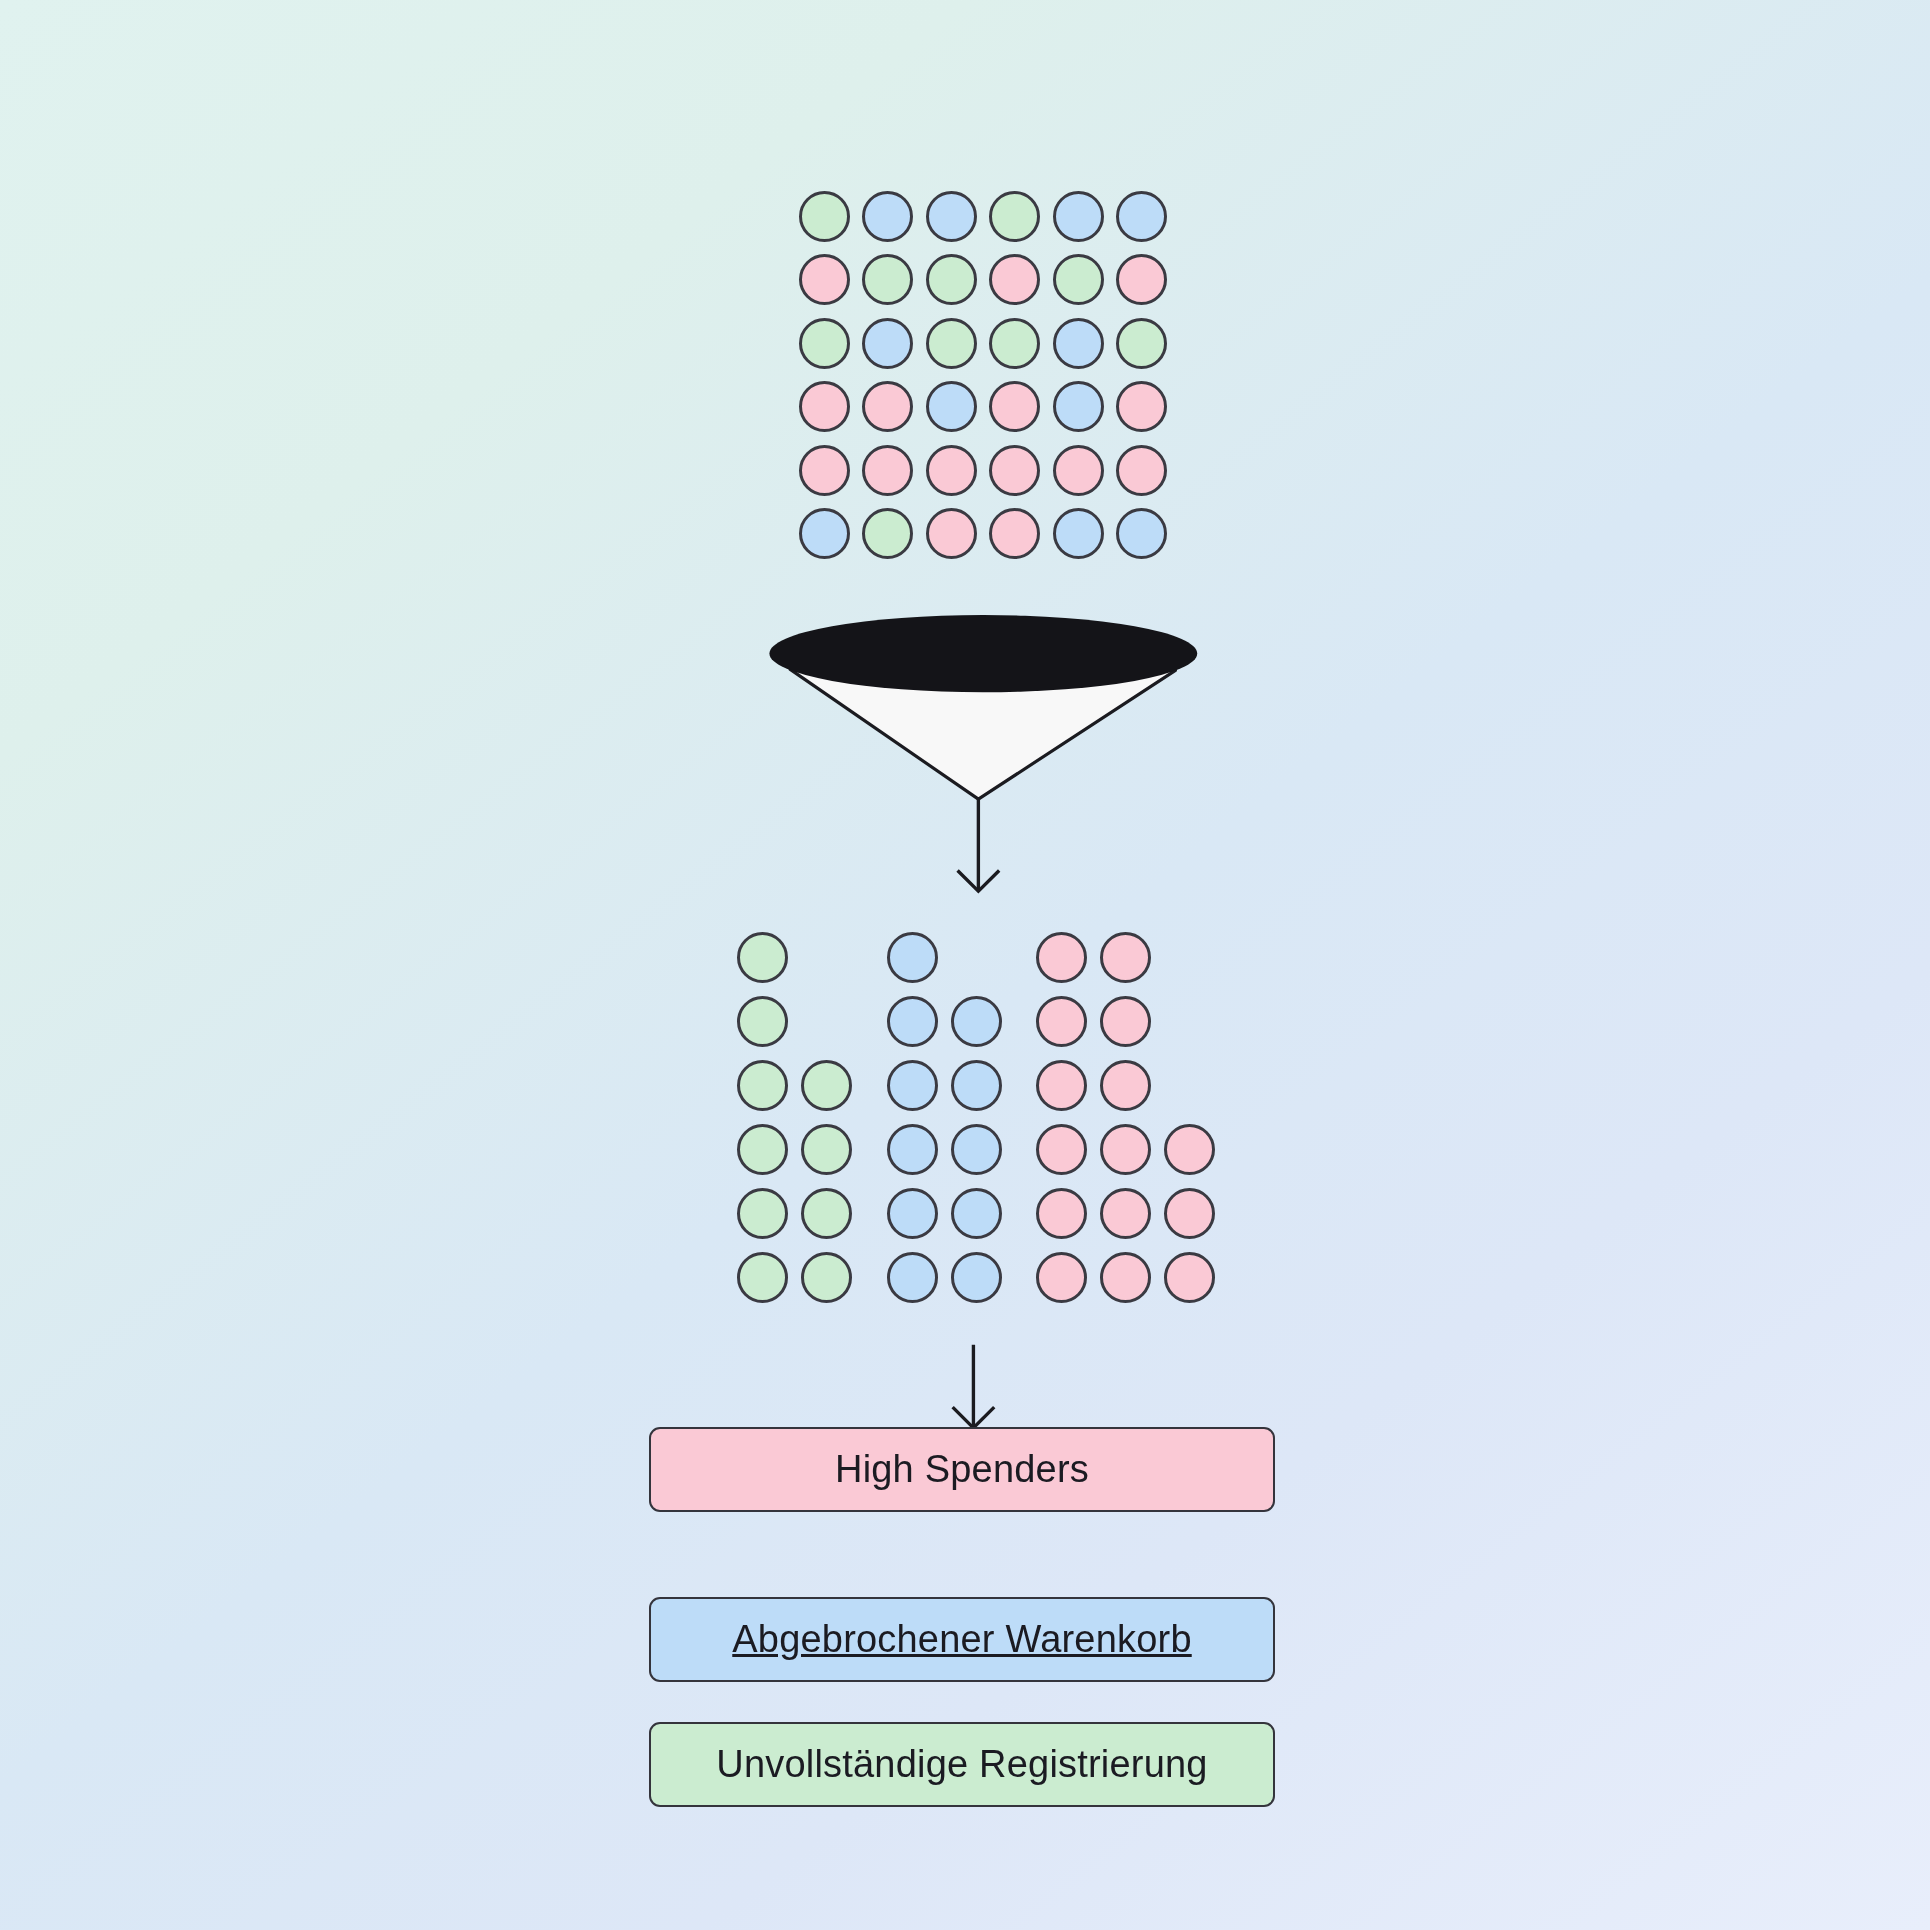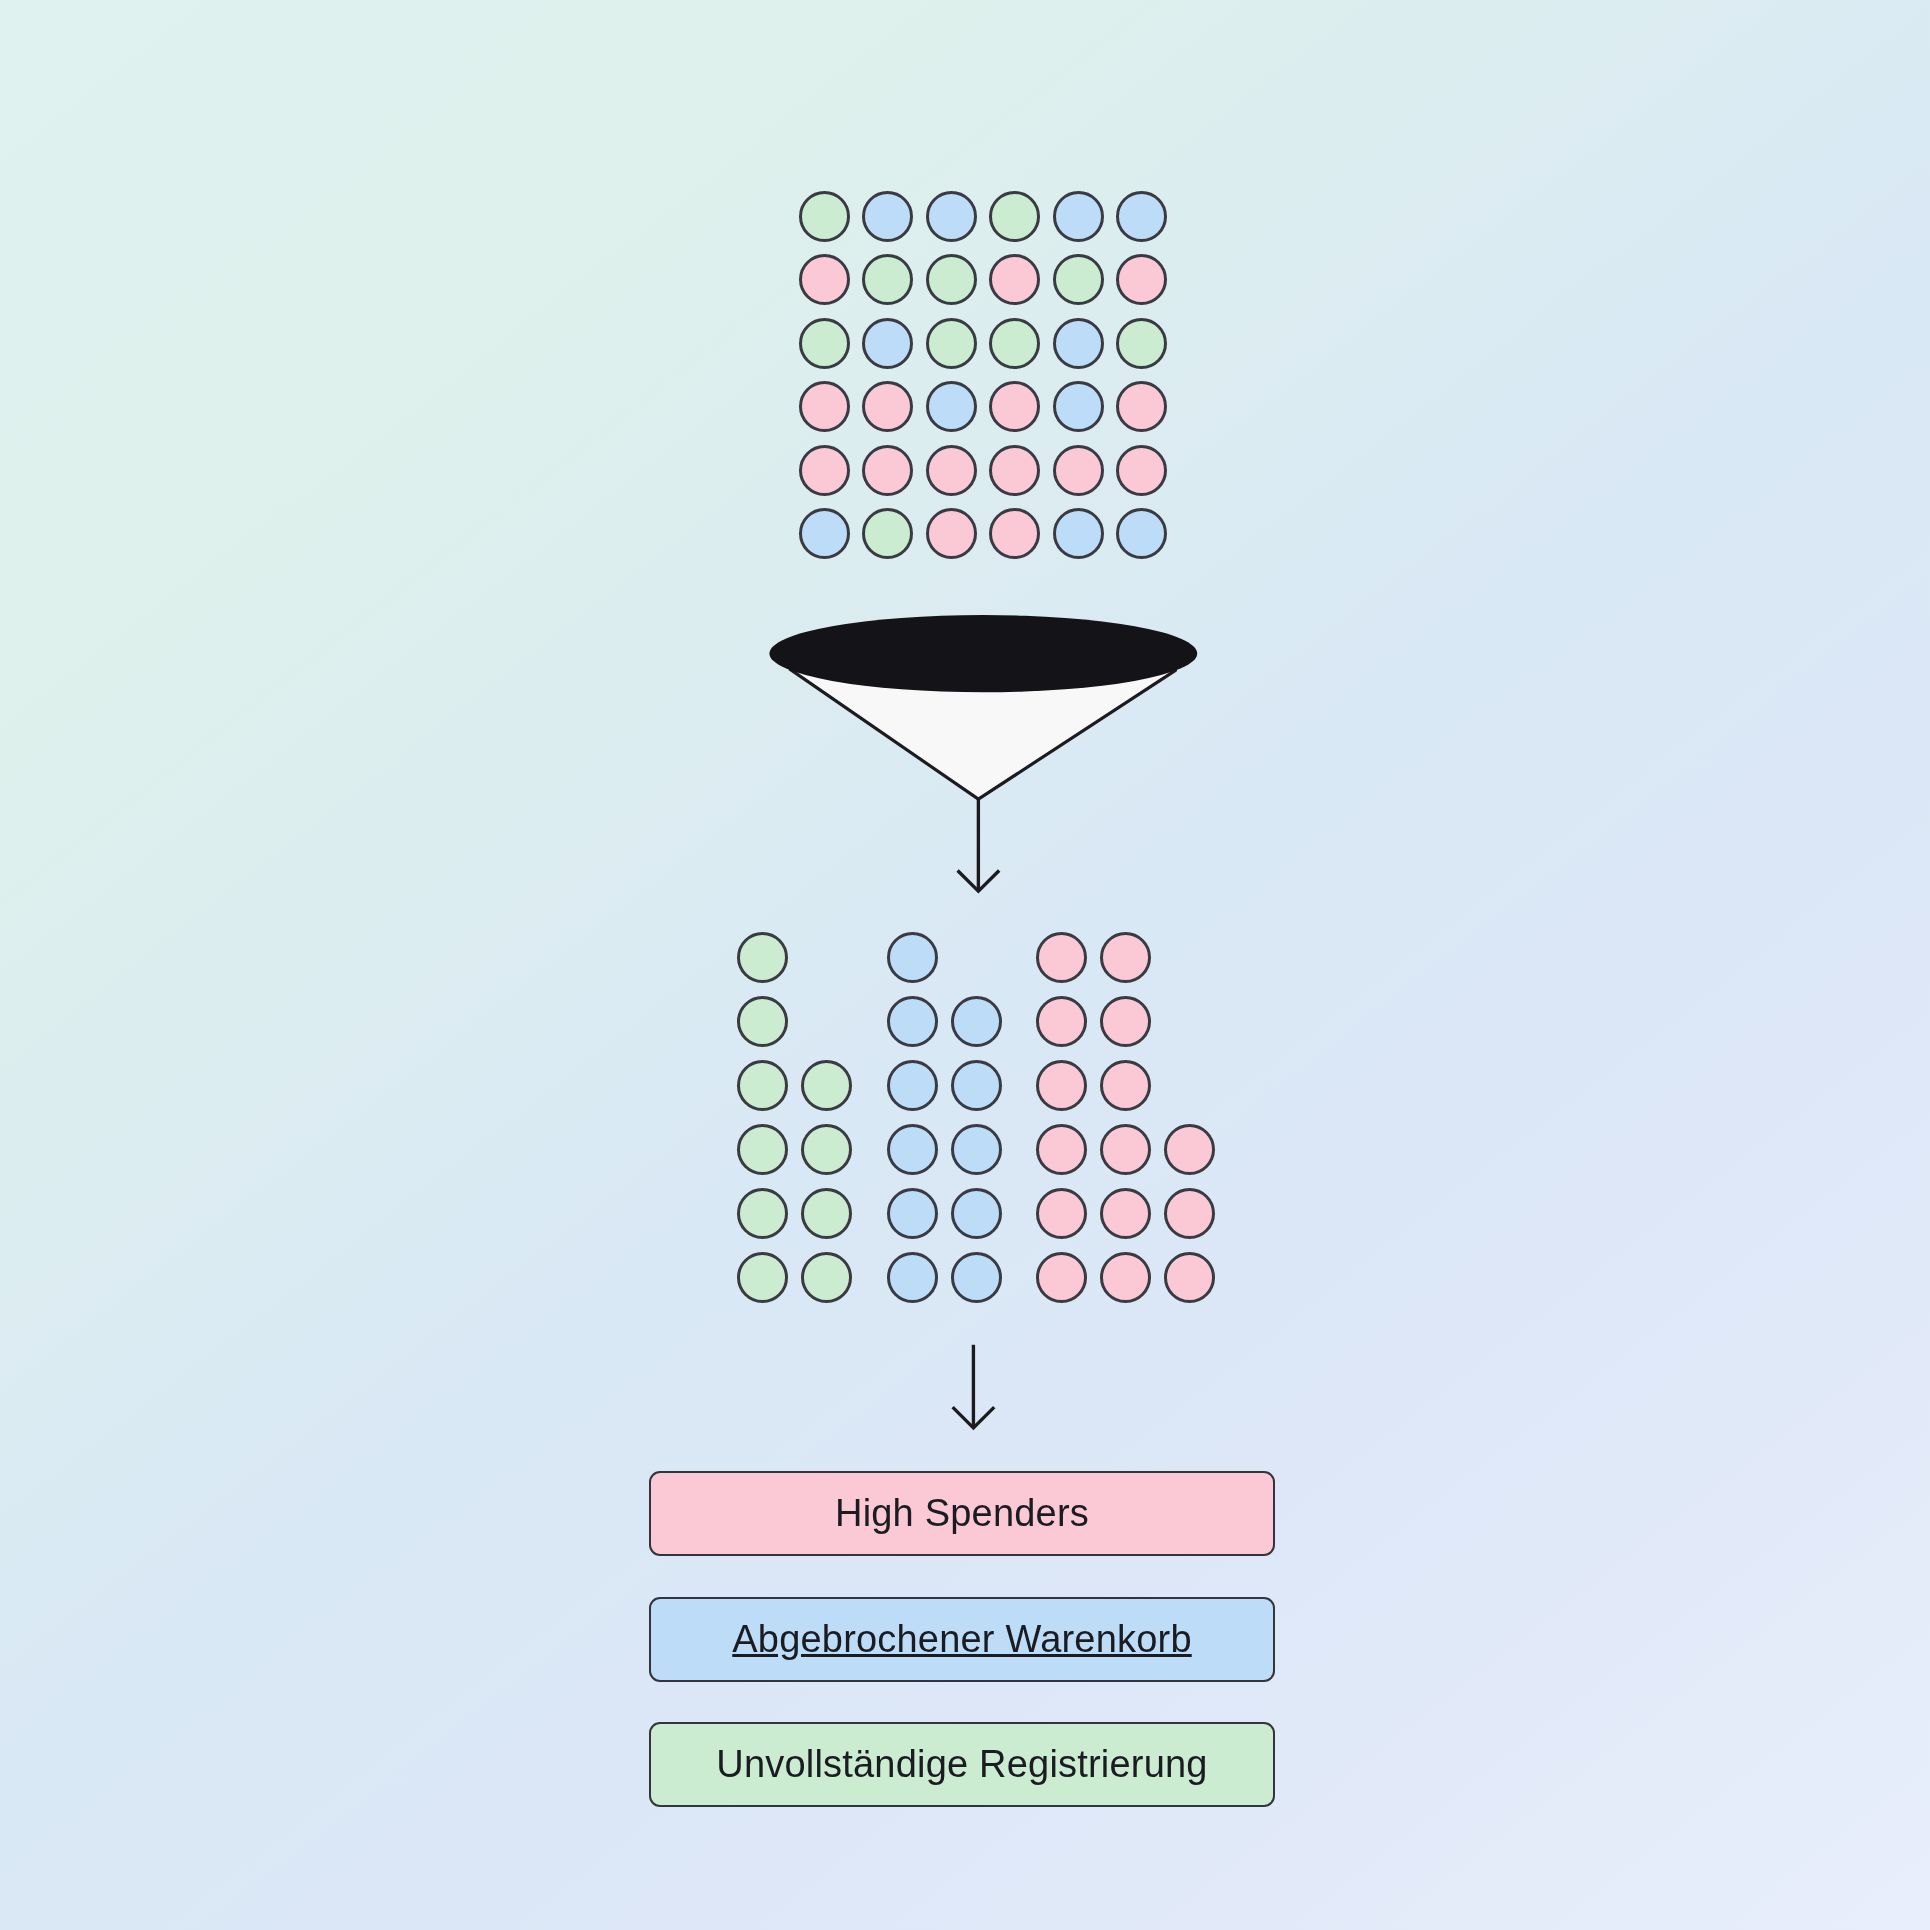--- a/index.html
+++ b/index.html
@@ -77,21 +77,21 @@
     box-sizing: border-box;
     border: 2.5px solid var(--box-stroke, #34343c);
     border-radius: 11px;
     display: flex;
     align-items: center;
     justify-content: center;
     font-size: 38px;
     color: var(--text, #1b1b22);
     letter-spacing: 0.2px;
   }
-  .label-box-1 { top: 1471px; }
+  .label-box-1 { top: 1427px; }
   .label-box-2 { top: 1597px; }
   .label-box-3 { top: 1722px; }
 </style>
 </head>
 <body>
 
 <div class="canvas">
 
   <div class="top-grid">
       <div class="dot fill-green"></div>

